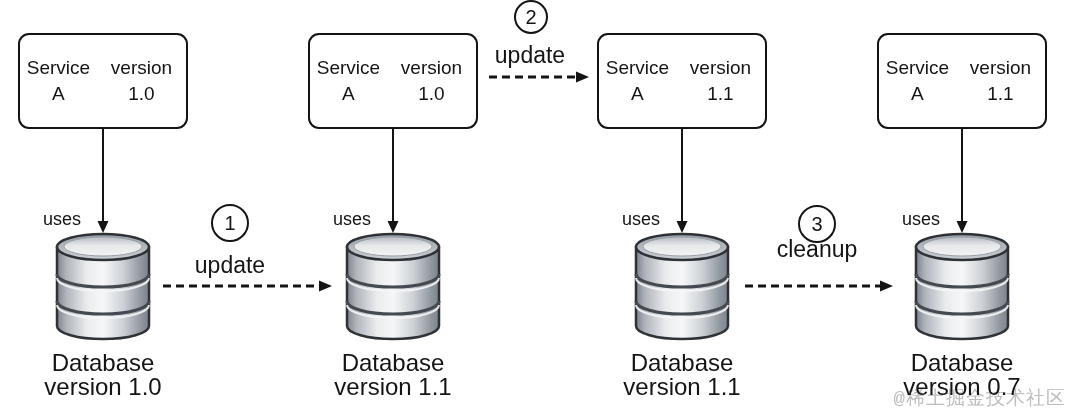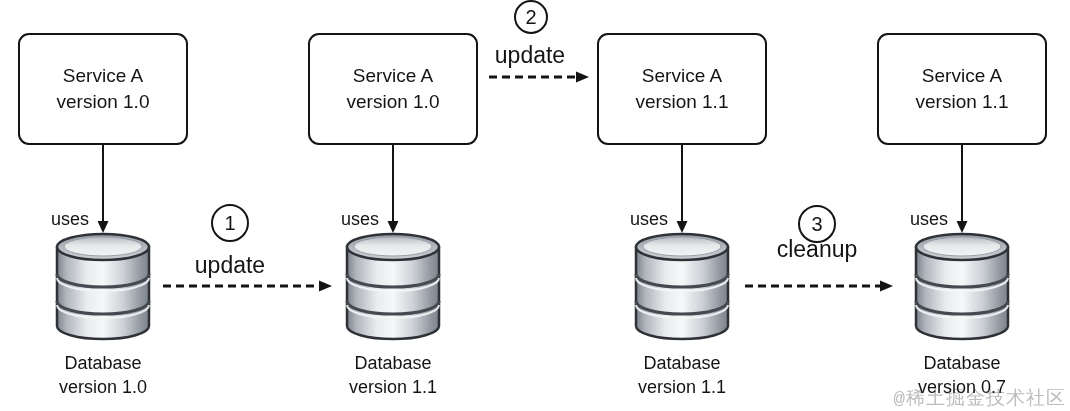--- a/index.html
+++ b/index.html
@@ -15,52 +15,51 @@
   .overlay {
     position: absolute;
     left: 0; top: 0;
     width: 1070px; height: 411px;
     pointer-events: none;
   }
   .service-box {
     position: absolute;
     top: 33px;
     width: 170px;
-    height: 112px;
+    height: 96px;
     box-sizing: border-box;
     border: 2.5px solid #141414;
     border-radius: 11px;
     background: #ffffff;
     display: flex;
-    flex-direction: column;
     align-items: center;
     justify-content: center;
     line-height: 26px;
     font-size: 19px;
     text-align: center;
   }
   .uses-label {
     position: absolute;
     top: 209px;
     width: 54px;
-    text-align: center;
+    text-align: left;
     font-size: 18px;
   }
   .db-icon {
     position: absolute;
     top: 231px;
     width: 96px;
     height: 112px;
   }
   .db-label {
     position: absolute;
     top: 351px;
     width: 170px;
     text-align: center;
-    font-size: 18px;
+    font-size: 24px;
     line-height: 24px;
   }
   .step-circle {
     position: absolute;
     width: 38px;
     height: 38px;
     box-sizing: border-box;
     border: 2.5px solid #141414;
     border-radius: 50%;
     background: #ffffff;

